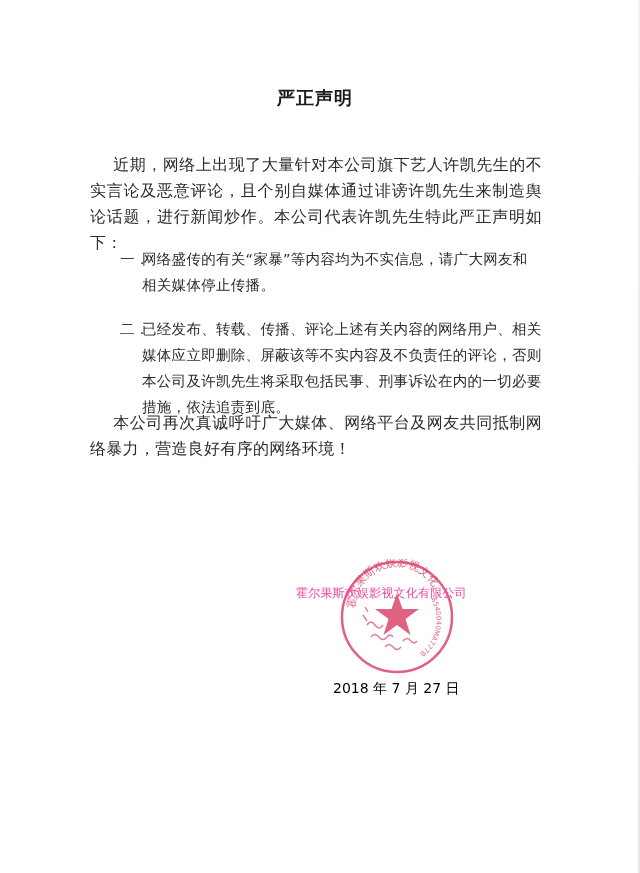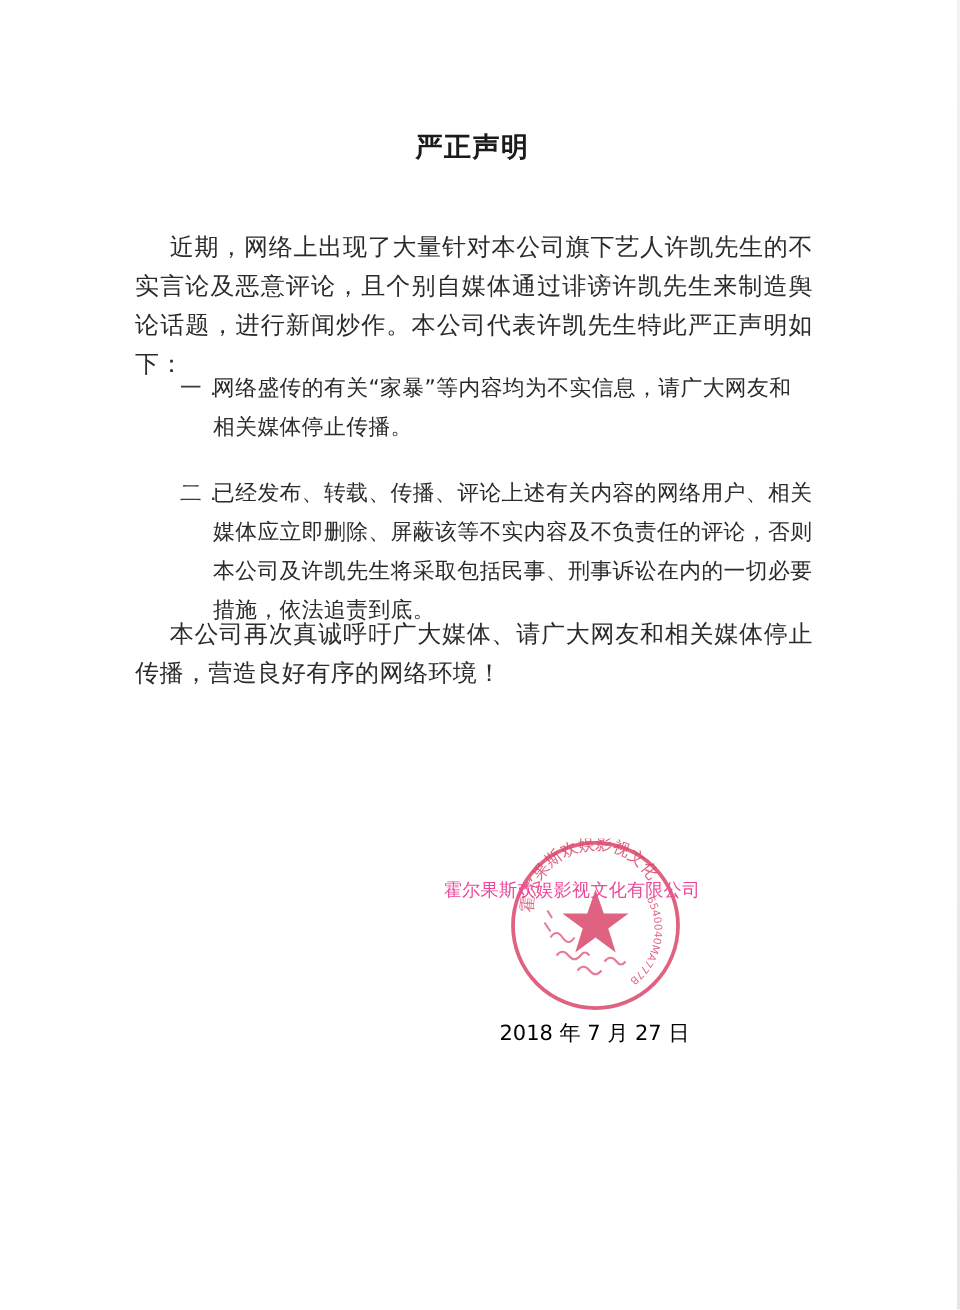--- a/index.html
+++ b/index.html
@@ -58,21 +58,21 @@
 <div class="item i1">
   <span class="num">一．</span>
   <span class="body">网络盛传的有关“家暴”等内容均为不实信息，请广大网友和相关媒体停止传播。</span>
 </div>
 
 <div class="item i2">
   <span class="num">二．</span>
   <span class="body">已经发布、转载、传播、评论上述有关内容的网络用户、相关媒体应立即删除、屏蔽该等不实内容及不负责任的评论，否则本公司及许凯先生将采取包括民事、刑事诉讼在内的一切必要措施，依法追责到底。</span>
 </div>
 
-<div class="para p2"><span class="indent"></span><span>本公司再次真诚呼吁广大媒体、请广大网友和相关媒体停止传播，营造良好有序的网络环境！</span></div>
+<div class="para p2"><span class="indent"></span><span>本公司再次真诚呼吁广大媒体、网络平台及网友共同抵制网络暴力，营造良好有序的网络环境！</span></div>
 
 <div class="seal">
   <svg width="116" height="116" viewBox="0 0 116 116">
     <defs>
       <path id="arcTop" d="M 18 62 A 42 42 0 1 1 98 62"></path>
       <path id="arcRight" d="M 92 40 A 42 42 0 0 1 78 96"></path>
     </defs>
     <circle cx="58" cy="58" r="55" fill="none" stroke="#d9466a" stroke-width="2.5" opacity="0.85"></circle>
     <text font-size="11" fill="#d9466a" opacity="0.85" font-family="DejaVu Sans, sans-serif">
       <textPath href="#arcTop" startOffset="8%">霍尔果斯欢娱影视文化</textPath>

